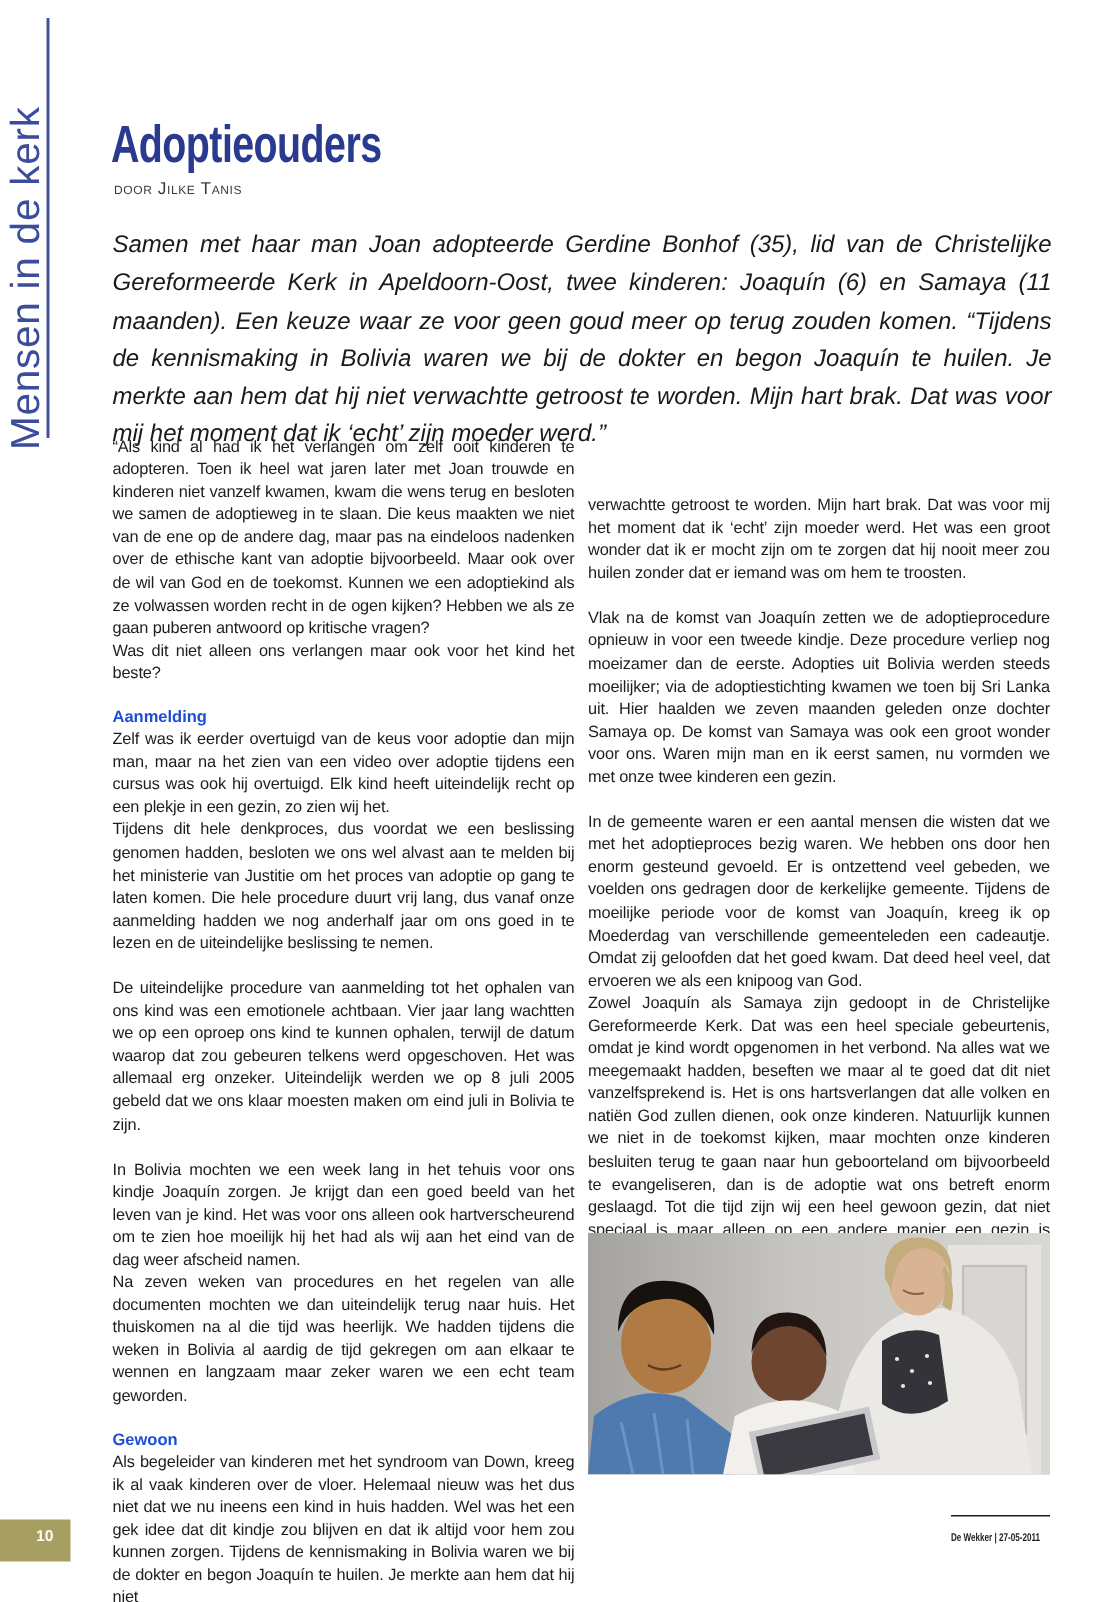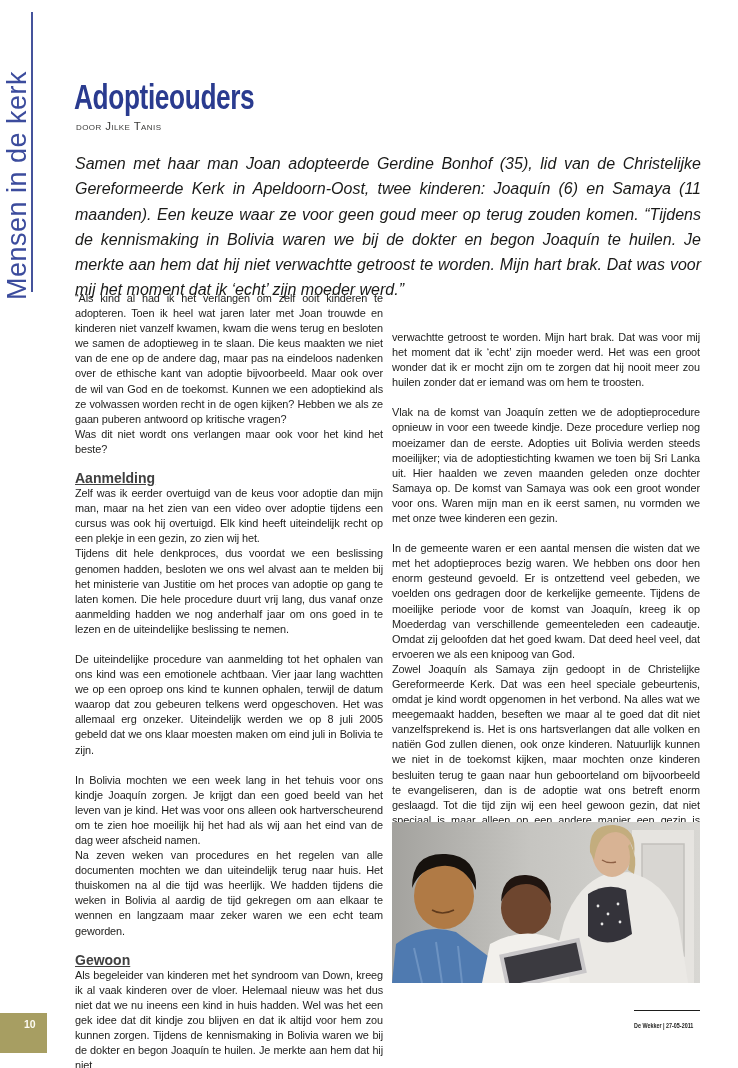--- a/index.html
+++ b/index.html
@@ -39,32 +39,31 @@
   .col{
     position:absolute;top:291px;width:308px;
     font-size:10.9px;line-height:15.1px;letter-spacing:-0.1px;
     text-align:justify;color:#1d1d1b;
   }
   .col-left{left:75px;}
   .col-right{left:392px;margin-top:39px;}
   .col p{margin:0;}
   .col p.gap{margin-top:15px;}
   .col h3{
-    margin:0;font-size:14px;line-height:15px;font-weight:bold;color:#404040;
+    margin:0;font-size:11px;line-height:15px;font-weight:bold;color:#1d4ed8;
     letter-spacing:0;
-    text-decoration:underline;
   }
   .col h3.gap{margin-top:14px;}
   .photo{
     position:absolute;left:392px;top:822px;width:308px;height:161px;
     overflow:hidden;background:#c6c5c1;
   }
   .photo svg{display:block;}
   .page-num-block{
-    position:absolute;left:0;top:1013px;width:47px;height:40px;
+    position:absolute;left:0;top:1013px;width:47px;height:28px;
     background:#a79e62;
   }
   .page-num-block span{
     position:absolute;left:24px;top:5px;
     font-size:10.5px;font-weight:bold;color:#fdfbf3;
   }
   .footer-credit{position:absolute;left:634px;top:1010px;width:66px;}
   .footer-rule{width:66px;height:1px;background:#1d1d1b;margin-bottom:3px;}
   .footer-credit span{
     display:inline-block;white-space:nowrap;
@@ -80,21 +79,21 @@
   <div class="sidebar-label">Mensen in de kerk</div>
   <div class="sidebar-line"></div>
 
   <h1 class="title">Adoptieouders</h1>
   <div class="byline">door Jilke Tanis</div>
 
   <p class="intro">Samen met haar man Joan adopteerde Gerdine Bonhof (35), lid van de Christelijke Gereformeerde Kerk in Apeldoorn-Oost, twee kinderen: Joaquín (6) en Samaya (11 maanden). Een keuze waar ze voor geen goud meer op terug zouden komen. “Tijdens de kennismaking in Bolivia waren we bij de dokter en begon Joaquín te huilen. Je merkte aan hem dat hij niet verwachtte getroost te worden. Mijn hart brak. Dat was voor mij het moment dat ik ‘echt’ zijn moeder werd.”</p>
 
   <div class="col col-left">
       <p>“Als kind al had ik het verlangen om zelf ooit kinderen te adopteren. Toen ik heel wat jaren later met Joan trouwde en kinderen niet vanzelf kwamen, kwam die wens terug en besloten we samen de adoptieweg in te slaan. Die keus maakten we niet van de ene op de andere dag, maar pas na eindeloos nadenken over de ethische kant van adoptie bijvoorbeeld. Maar ook over de wil van God en de toekomst. Kunnen we een adoptiekind als ze volwassen worden recht in de ogen kijken? Hebben we als ze gaan puberen antwoord op kritische vragen?</p>
-      <p>Was dit niet wordt ons verlangen maar ook voor het kind het beste?</p>
+      <p>Was dit niet alleen ons verlangen maar ook voor het kind het beste?</p>
       <h3 class="gap">Aanmelding</h3>
       <p>Zelf was ik eerder overtuigd van de keus voor adoptie dan mijn man, maar na het zien van een video over adoptie tijdens een cursus was ook hij overtuigd. Elk kind heeft uiteindelijk recht op een plekje in een gezin, zo zien wij het.</p>
       <p>Tijdens dit hele denkproces, dus voordat we een beslissing genomen hadden, besloten we ons wel alvast aan te melden bij het ministerie van Justitie om het proces van adoptie op gang te laten komen. Die hele procedure duurt vrij lang, dus vanaf onze aanmelding hadden we nog anderhalf jaar om ons goed in te lezen en de uiteindelijke beslissing te nemen.</p>
       <p class="gap">De uiteindelijke procedure van aanmelding tot het ophalen van ons kind was een emotionele achtbaan. Vier jaar lang wachtten we op een oproep ons kind te kunnen ophalen, terwijl de datum waarop dat zou gebeuren telkens werd opgeschoven. Het was allemaal erg onzeker. Uiteindelijk werden we op 8 juli 2005 gebeld dat we ons klaar moesten maken om eind juli in Bolivia te zijn.</p>
       <p class="gap">In Bolivia mochten we een week lang in het tehuis voor ons kindje Joaquín zorgen. Je krijgt dan een goed beeld van het leven van je kind. Het was voor ons alleen ook hartverscheurend om te zien hoe moeilijk hij het had als wij aan het eind van de dag weer afscheid namen.</p>
       <p>Na zeven weken van procedures en het regelen van alle documenten mochten we dan uiteindelijk terug naar huis. Het thuiskomen na al die tijd was heerlijk. We hadden tijdens die weken in Bolivia al aardig de tijd gekregen om aan elkaar te wennen en langzaam maar zeker waren we een echt team geworden.</p>
       <h3 class="gap">Gewoon</h3>
       <p>Als begeleider van kinderen met het syndroom van Down, kreeg ik al vaak kinderen over de vloer. Helemaal nieuw was het dus niet dat we nu ineens een kind in huis hadden. Wel was het een gek idee dat dit kindje zou blijven en dat ik altijd voor hem zou kunnen zorgen. Tijdens de kennismaking in Bolivia waren we bij de dokter en begon Joaquín te huilen. Je merkte aan hem dat hij niet</p>
     </div>
   <div class="col col-right">

